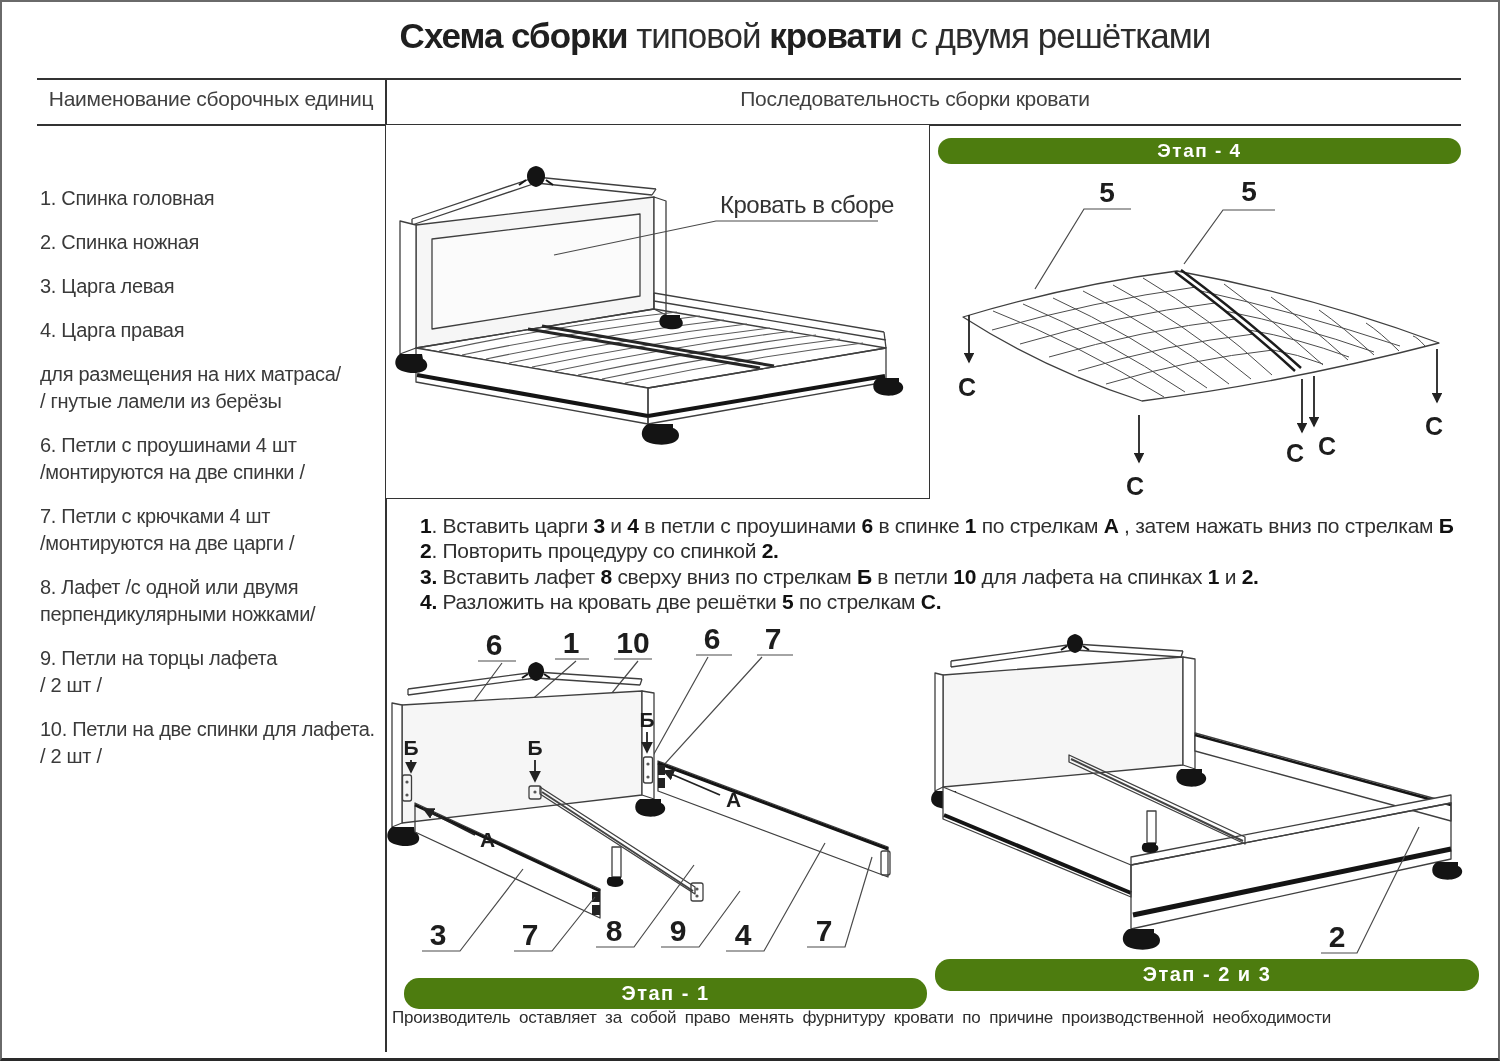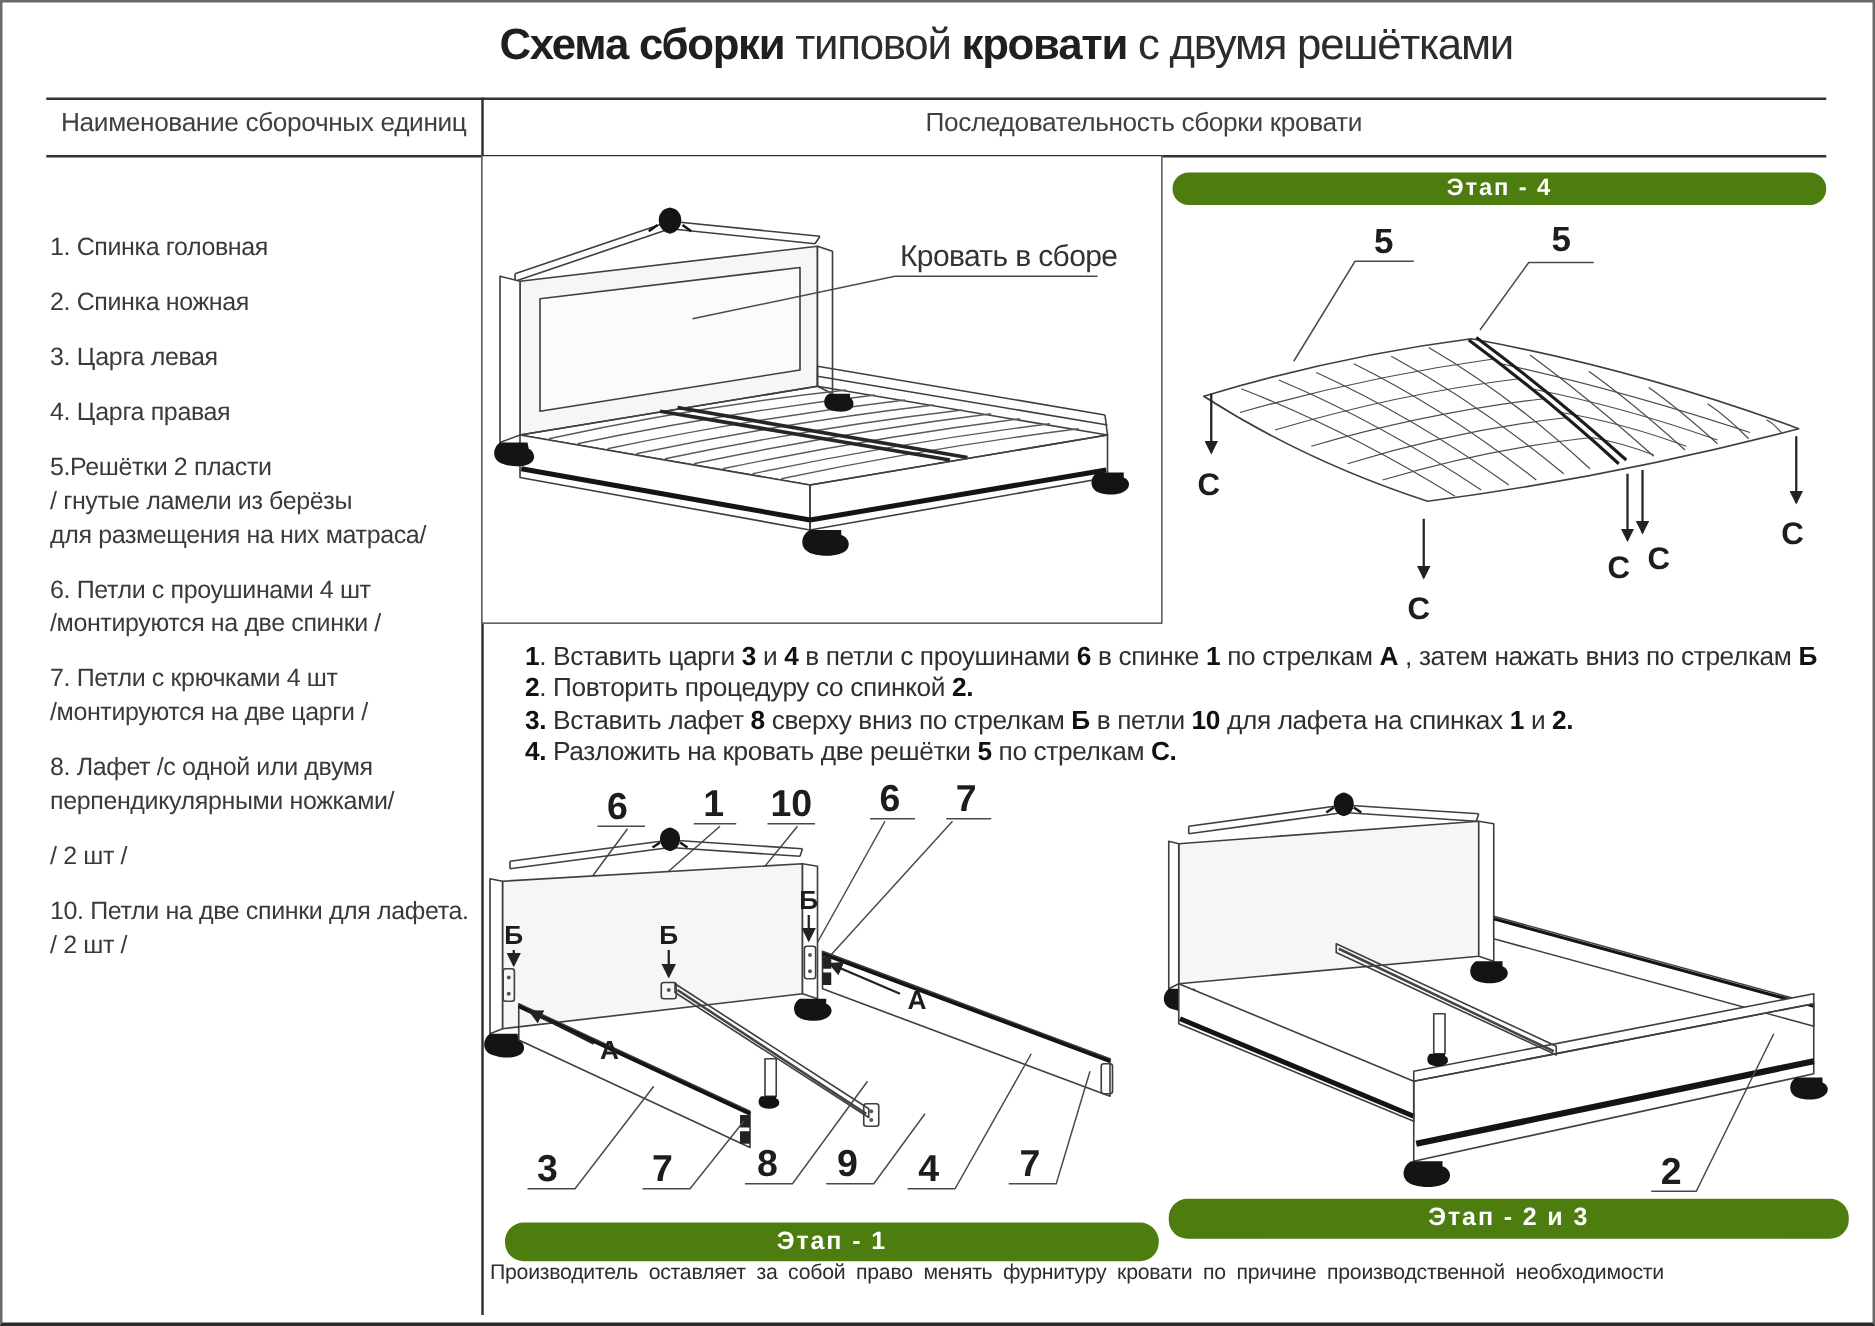--- a/index.html
+++ b/index.html
@@ -88,37 +88,37 @@
       <div class="part">
         <div>2. Спинка ножная</div>
       </div>
       <div class="part">
         <div>3. Царга левая</div>
       </div>
       <div class="part">
         <div>4. Царга правая</div>
       </div>
       <div class="part">
-        <div>5.Решётки  2 пласти</div>
+        <div>для размещения на них матраса/</div>
         <div>/ гнутые ламели из берёзы</div>
-        <div>для размещения на них матраса/</div>
       </div>
       <div class="part">
         <div>6. Петли с проушинами 4 шт</div>
         <div>/монтируются на две спинки /</div>
       </div>
       <div class="part">
         <div>7. Петли с крючками 4 шт</div>
         <div>/монтируются на две царги /</div>
       </div>
       <div class="part">
         <div>8. Лафет /с одной или двумя</div>
         <div>перпендикулярными ножками/</div>
       </div>
       <div class="part">
+        <div>9. Петли на торцы лафета</div>
         <div>/ 2 шт /</div>
       </div>
       <div class="part">
         <div>10. Петли на две спинки для лафета.</div>
         <div>/ 2 шт /</div>
       </div>
     </div>
 
   <div class="panel-box"></div>
   <svg class="sv-bed" viewBox="0 0 543 373">

